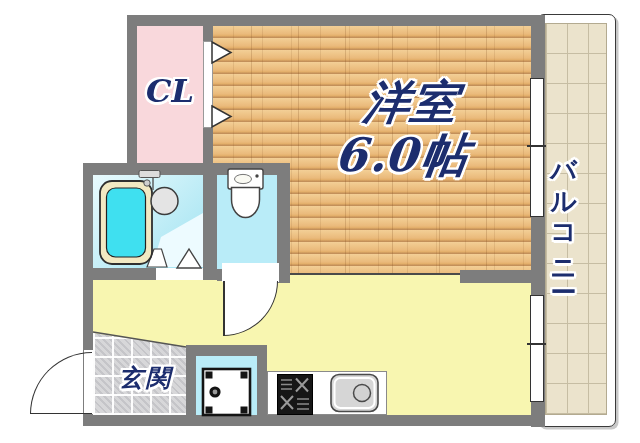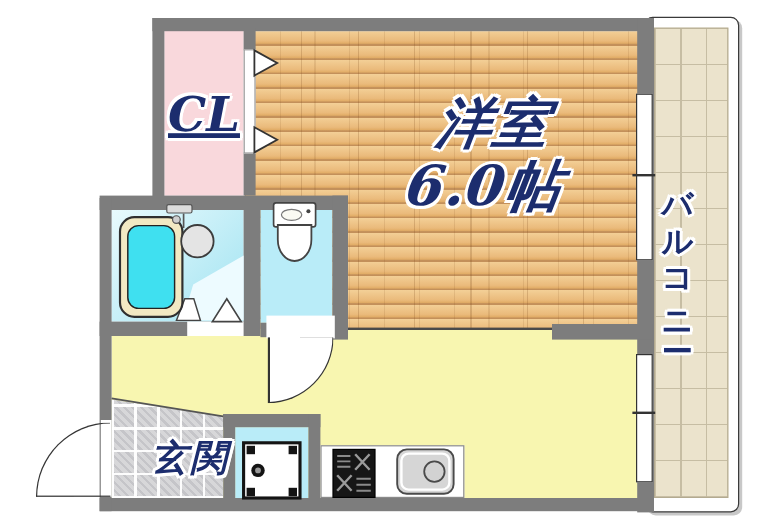--- a/index.html
+++ b/index.html
@@ -63,22 +63,22 @@
         border-left:1.6px solid #333;border-top-left-radius:100% 100%;}
   .leaf-entry{left:30px;top:413px;width:62px;height:0;border-top:1.8px solid #333;}
   .arc-wc{left:223px;top:281px;width:55px;height:55px;background:#fff;border-right:1.6px solid #333;
         border-bottom:1.6px solid #333;border-left:2px solid #333;border-bottom-right-radius:100% 100%;}
   
   .olbl{position:absolute;color:#1c2d6e;font-weight:bold;font-style:italic;
         text-shadow:-2px -2px 0 #fff,2px -2px 0 #fff,-2px 2px 0 #fff,2px 2px 0 #fff,
                     0 -2.5px 0 #fff,0 2.5px 0 #fff,-2.5px 0 0 #fff,2.5px 0 0 #fff;}
   .lbl-room{left:265px;top:76px;width:285px;font-size:46px;line-height:1.16;text-align:center;
         transform:skewX(-8deg);letter-spacing:1px;}
-  .lbl-cl{left:137px;top:72px;width:66px;font-size:40px;text-align:center;text-decoration:underline;}
-  .lbl-genkan{left:100px;top:362px;width:92px;font-size:30px;text-align:right;letter-spacing:3px;}
+  .lbl-cl{left:137px;top:72px;width:66px;font-size:32px;text-align:center;}
+  .lbl-genkan{left:100px;top:362px;width:92px;font-size:24px;text-align:center;letter-spacing:3px;}
   .lbl-balcony{left:548px;top:140px;width:34px;height:200px;font-size:26px;font-style:normal;
         writing-mode:vertical-rl;letter-spacing:5px;text-align:left;}
   svg.fx{position:absolute;left:0;top:0;}
 </style>
 </head>
 <body>
 
 <div id="plan">
 
   <div class="rail"></div>

